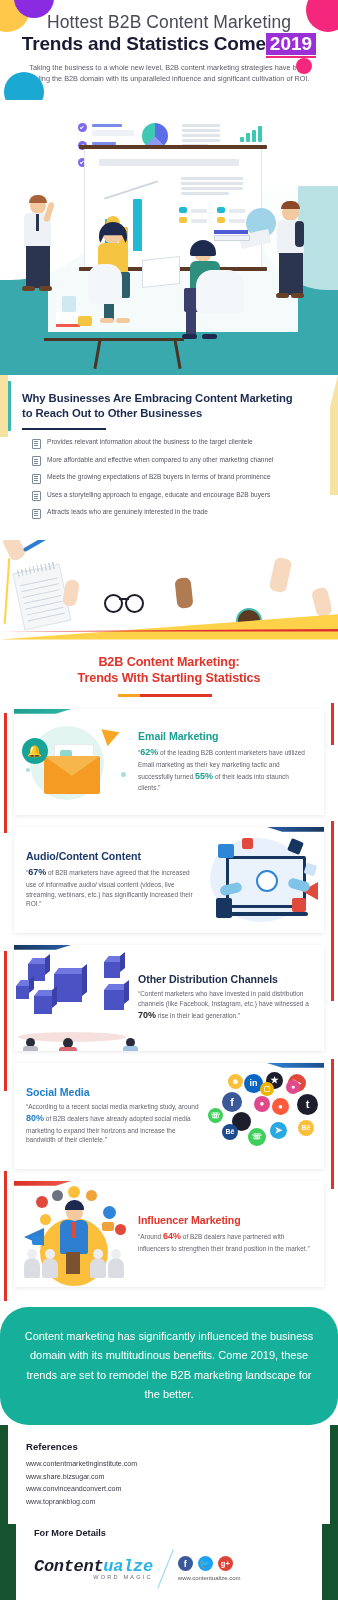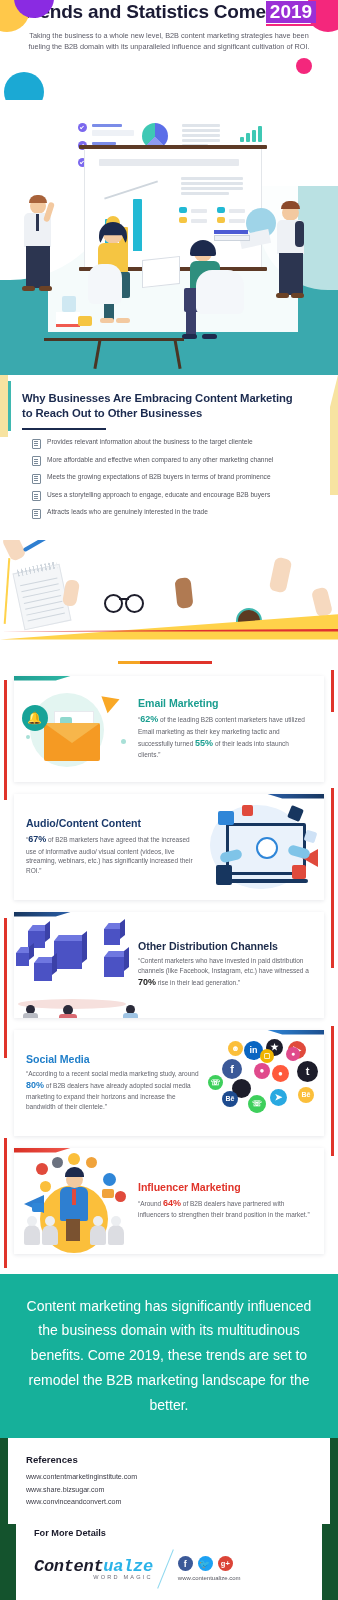--- a/index.html
+++ b/index.html
@@ -158,21 +158,21 @@
   .bubble{position:absolute;border-radius:50%;display:flex;align-items:center;justify-content:center;color:#fff;font-weight:bold;}
 
   .mega{position:absolute;left:10px;top:44px;width:0;height:0;border-top:9px solid transparent;border-bottom:9px solid transparent;border-right:20px solid #2e7fd1;}
   .person-body{position:absolute;left:46px;top:36px;width:28px;height:34px;background:#2e7fd1;border-radius:6px 6px 2px 2px;}
   .person-head{position:absolute;left:52px;top:20px;width:17px;height:17px;border-radius:50%;background:#f3c9a0;}
   .crowd i{position:absolute;bottom:6px;width:16px;height:20px;background:#dcdde2;border-radius:8px 8px 2px 2px;}
   .crowd i::before{content:"";position:absolute;left:3px;top:-9px;width:10px;height:10px;border-radius:50%;background:#eceef1;}
   .sun{position:absolute;left:26px;bottom:-2px;width:68px;height:68px;border-radius:50%;background:#fbbf3b;}
 
   
-  .concl{background:#16b09a;color:#fff;text-align:center;padding:20px 20px;font-size:14px;line-height:1.78;}
+  .concl{background:#16b09a;color:#fff;text-align:center;padding:20px 20px;font-size:11px;line-height:1.78;border-radius:28px;}
 
   
   .ref-outer{background:#14532d;padding:0 8px 20px 8px;}
   .ref{background:#fff;padding:16px 18px 14px 18px;}
   .ref h3{margin:0 0 7px 0;font-size:9.6px;font-weight:bold;color:#1b1b2b;}
   .ref p{margin:0 0 2px 0;font-size:7.1px;color:#3b3b46;line-height:1.5;}
 
   .more{background:#fff;margin:0 8px;padding:4px 18px 16px 18px;border-top:0;}
   .more h3{margin:0 0 10px 0;font-size:9.2px;font-weight:bold;color:#1b1b2b;}
   .foot{display:flex;align-items:center;gap:8px;}
@@ -194,20 +194,21 @@
 
 <div class="page">
 
   <div class="header">
     <div class="blob blob-yellow"></div>
     <div class="blob blob-purple"></div>
     <div class="blob blob-pink"></div>
     <div class="blob blob-cyan"></div>
     <div class="blob blob-pink2"></div>
 
+    <div class="title1">Hottest B2B Content Marketing</div>
     <div class="title2-wrap">
       <span class="title2">Trends and Statistics Come</span><span class="year">2019</span>
     </div>
     <div class="subtitle">Taking the business to a whole new level, B2B content marketing strategies have been fueling the B2B domain with its unparalleled influence and significant cultivation of ROI.</div>
   </div>
 
   <div class="hero">
     <div class="hero-teal"></div>
     <div class="hero-white-l"></div>
     <div class="hero-white-top"></div>
@@ -376,20 +377,24 @@
     </div>
     <div class="hand" style="left:176px;top:38px;width:16px;height:30px;background:#b07a52;transform:rotate(-6deg);"></div>
     <div class="coffee"></div>
     <div class="hand" style="left:272px;top:18px;width:17px;height:34px;transform:rotate(12deg);"></div>
     <div class="hand" style="left:314px;top:48px;width:16px;height:28px;transform:rotate(-14deg);"></div>
     <div class="yellow-wedge"></div>
     <div class="red-stripe"></div>
   </div>
 
   <div class="sec-title">
+    <h2>
+      <span>B2B Content Marketing:</span><br>
+      <span>Trends With Startling Statistics</span>
+    </h2>
     <div class="sec-rule"></div>
   </div>
 
   <div class="stats">
     <div class="edge" style="left:4px;top:10px;height:120px;"></div>
     <div class="edge" style="right:4px;top:0px;height:42px;"></div>
     <div class="edge" style="right:4px;top:118px;height:180px;"></div>
     <div class="edge" style="left:4px;top:248px;height:140px;"></div>
     <div class="edge" style="right:4px;top:356px;height:130px;"></div>
     <div class="edge" style="left:4px;top:468px;height:130px;"></div>
@@ -531,20 +536,21 @@
   </div>
 
   <div class="concl">Content marketing has significantly influenced the business domain with its multitudinous benefits. Come 2019, these trends are set to remodel the B2B marketing landscape for the better.</div>
 
   <div class="ref-outer">
     <div class="ref">
       <h3>References</h3>
       <p>www.contentmarketinginstitute.com</p>
       <p>www.share.bizsugar.com</p>
       <p>www.convinceandconvert.com</p>
+      <p>www.toprankblog.com</p>
     </div>
     <div class="more">
       <h3>For More Details</h3>
       <div class="foot">
         <div class="logo">
           <div class="l1"><span>Content</span><span class="cy">ual</span><span class="cy">ze</span></div>
           <div class="l2">WORD MAGIC</div>
         </div>
         <div class="slash"></div>
         <div class="socials">

